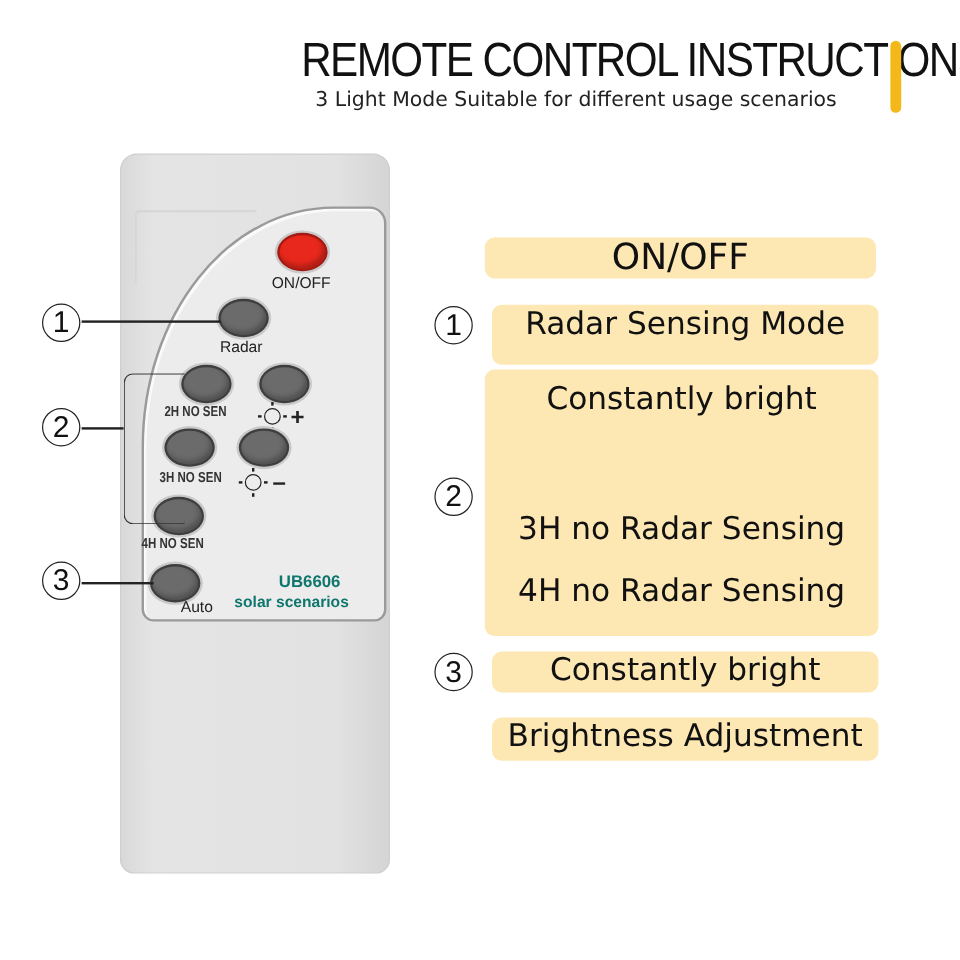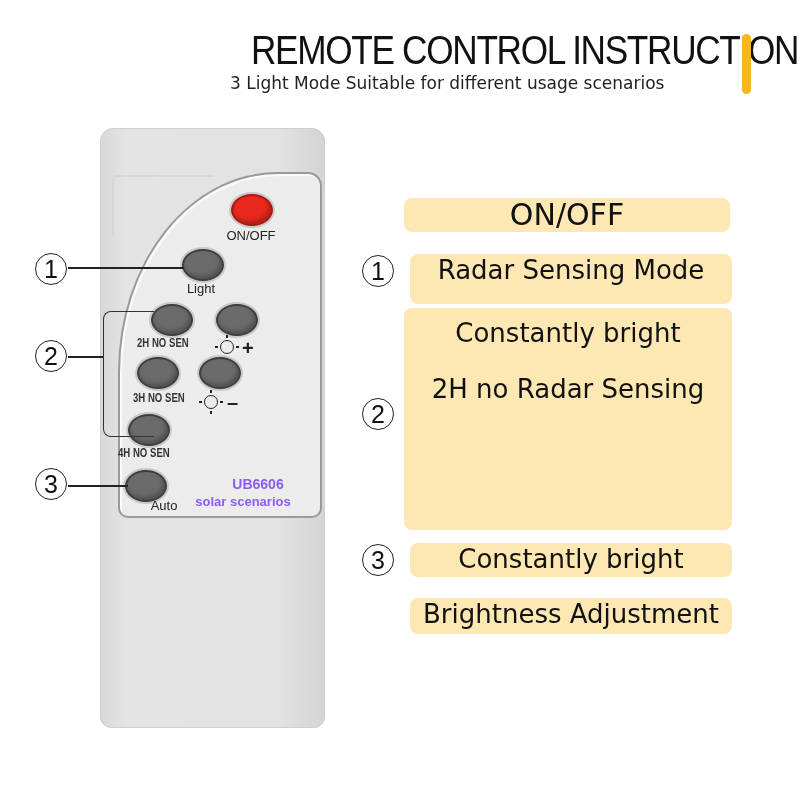--- a/index.html
+++ b/index.html
@@ -10,21 +10,21 @@
     .abs { position: absolute; }
 
     
     .title {
       left: 185px; top: 28px; width: 550px; text-align: right;
       font-family: "Liberation Sans", sans-serif; font-size: 40px; letter-spacing: -1.5px;
       transform: scaleX(0.88); transform-origin: right center; color: #111; white-space: nowrap;
       font-weight: normal; line-height: 44px;
     }
     .subtitle {
-      left: 230px; top: 72px; width: 500px; text-align: left;
+      left: 230px; top: 72px; width: 500px; text-align: center;
       font-size: 17px; color: #222; white-space: nowrap; line-height: 22px;
     }
     .accent-bar {
       left: 742px; top: 34px; width: 9px; height: 60px; border-radius: 5px; background: #f5b81b;
     }
 
     
     .remote {
       left: 100px; top: 128px; width: 225px; height: 600px;
       background: linear-gradient(90deg, #d8d8d8 0%, #e4e4e4 12%, #e2e2e2 80%, #d4d4d4 100%);
@@ -57,21 +57,21 @@
     }
     .sun::before {
       content: ""; position: absolute; left: -6px; top: -6px; width: 24px; height: 24px;
       background:
         radial-gradient(circle, transparent 9px, transparent 9px);
     }
     .sunwrap { position: absolute; width: 22px; height: 22px; }
     .sunwrap .ray { position: absolute; background: #222; }
     .sign { position: absolute; font-family: "Liberation Sans", sans-serif; font-weight: bold; font-size: 20px; color: #222; line-height: 20px; }
     .model {
-      position: absolute; font-family: "Liberation Sans", sans-serif; font-weight: bold; color: #8b5cf6;
+      position: absolute; font-family: "Liberation Sans", sans-serif; font-weight: bold; color: #0f766e;
       text-align: center; white-space: nowrap;
     }
 
     
     .circ {
       position: absolute; width: 30px; height: 30px; border: 1.5px solid #222; border-radius: 50%;
       font-family: "Liberation Sans", sans-serif; font-size: 25px; line-height: 30px; text-align: center; color: #111;
       background: #fff;
     }
     .line { position: absolute; background: #222; }
@@ -100,21 +100,21 @@
 <div class="abs accent-bar"></div>
 
 <div class="abs remote"></div>
 <div class="abs remote-top-shade"></div>
 <div class="abs panel"></div>
 
 <div class="btn power" style="left:231px; top:194px; width:38px; height:28px;"></div>
 <div class="lbl" style="left:220px; top:228px; width:62px; font-size:13px;">ON/OFF</div>
 
 <div class="btn" style="left:182px; top:249px; width:38px; height:28px;"></div>
-<div class="lbl" style="left:176px; top:281px; width:50px; font-size:13px;">Light</div>
+<div class="lbl" style="left:176px; top:281px; width:50px; font-size:13px;">Radar</div>
 
 <div class="btn" style="left:151px; top:304px; width:38px; height:28px;"></div>
 <div class="lbl cond" style="left:137px; top:336px;">2H NO SEN</div>
 
 <div class="btn" style="left:216px; top:304px; width:38px; height:28px;"></div>
 <div class="sunwrap" style="left:216px; top:336px;">
   <div class="sun" style="left:4px; top:4px;"></div>
   <div class="ray" style="left:10px; top:-1px; width:2px; height:3px;"></div>
   <div class="ray" style="left:10px; top:20px; width:2px; height:3px;"></div>
   <div class="ray" style="left:-1px; top:10px; width:3px; height:2px;"></div>
@@ -154,20 +154,21 @@
 <div class="circ" style="left:35px; top:468px;">3</div>
 <div class="line" style="left:68px; top:485px; width:60px; height:1.5px;"></div>
 
 <div class="pill" style="left:404px; top:198px; width:326px; height:34px; font-size:30px; line-height:34px;">ON/OFF</div>
 
 <div class="circ" style="left:362px; top:255px;">1</div>
 <div class="pill" style="left:410px; top:254px; width:322px; height:50px;">Radar Sensing Mode</div>
 
 <div class="big-box">
   <div class="box-line" style="top:10px;">Constantly bright</div>
-  <div class="box-line" style="top:66px;">2H no Radar Sensing</div>
+  <div class="box-line" style="top:118px;">3H no Radar Sensing</div>
+  <div class="box-line" style="top:170px;">4H no Radar Sensing</div>
 </div>
 <div class="circ" style="left:362px; top:398px;">2</div>
 
 <div class="circ" style="left:362px; top:544px;">3</div>
 <div class="pill" style="left:410px; top:543px; width:322px; height:34px;">Constantly bright</div>
 
 <div class="pill" style="left:410px; top:598px; width:322px; height:36px;">Brightness Adjustment</div>
 
 </body></html>

